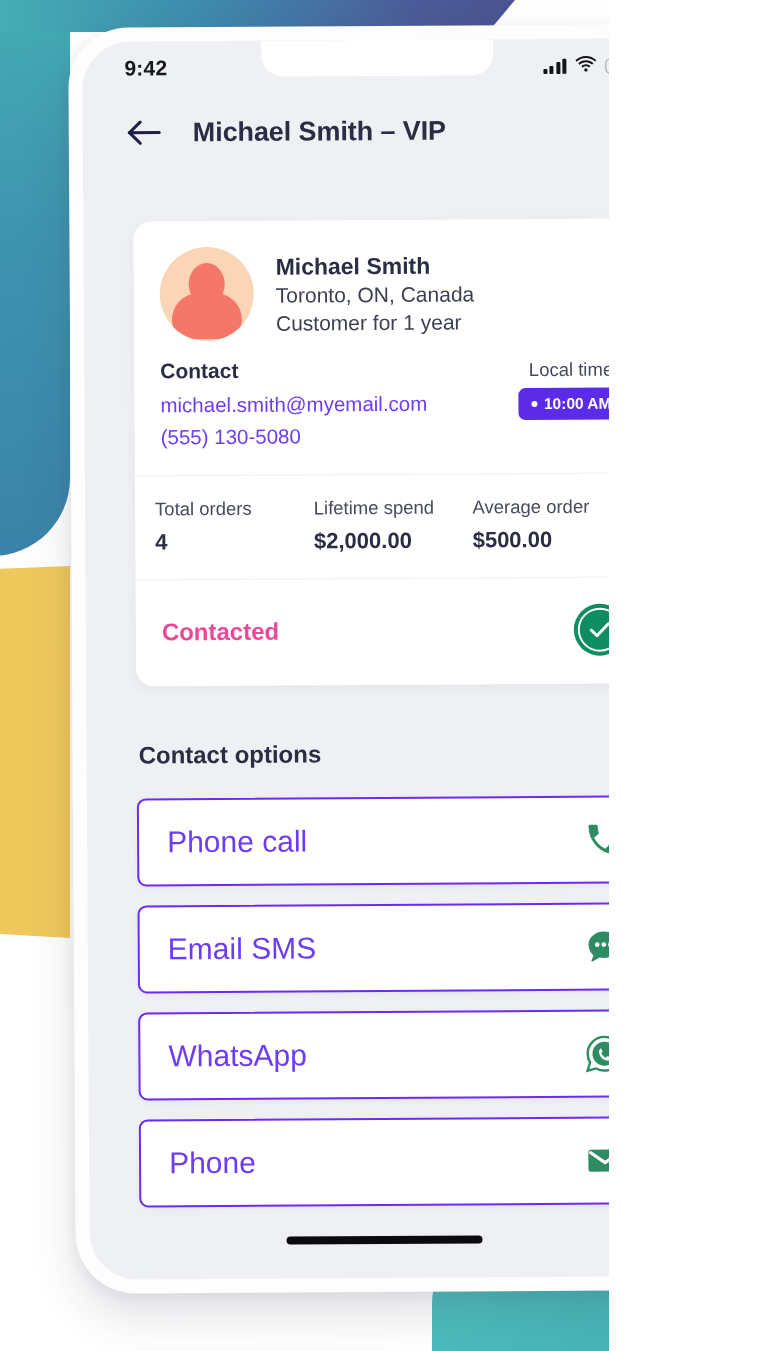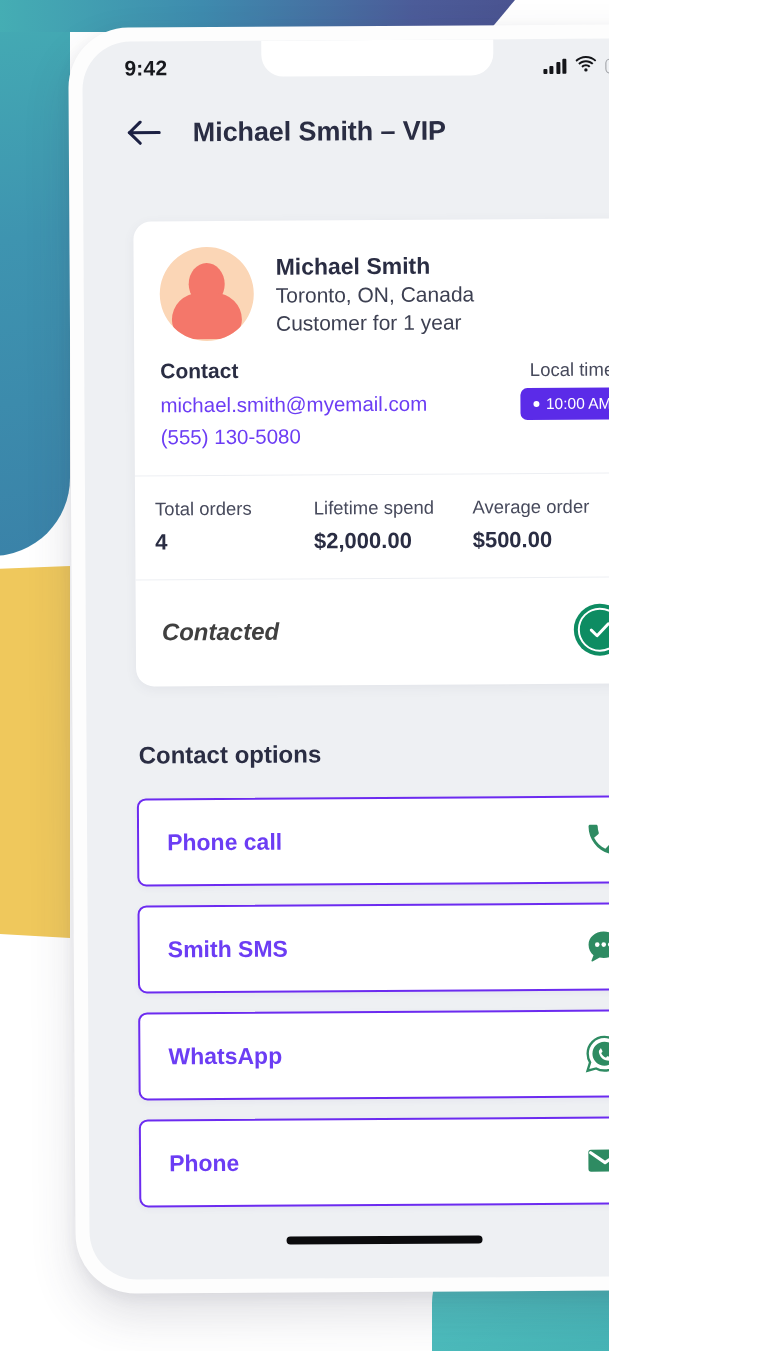--- a/index.html
+++ b/index.html
@@ -231,42 +231,42 @@
     text-decoration: none; cursor: pointer;
   }
 
   .contact-right { text-align: center; padding-top: 2px; flex: 0 0 auto; }
   .localtime-label { font-size: 18.5px; color: #474A5C; margin-bottom: 7px; }
   .time-badge {
     display: inline-flex; align-items: center; gap: 7px;
     background: #5B2BE8; color: #FFFFFF;
     border-radius: 7px;
     padding: 7px 13px;
-    font-size: 15.5px; font-weight: normal;
+    font-size: 15.5px; font-weight: bold;
     cursor: pointer;
   }
   .time-badge .dot { width: 6px; height: 6px; border-radius: 50%; background: #FFFFFF; }
 
   
   .stats-row {
     display: flex;
     border-top: 1.5px solid #EDEFF3;
     border-bottom: 1.5px solid #EDEFF3;
     padding: 22px 20px 24px 20px;
   }
   .stat { flex: 1; text-align: left; }
   .stat-label { font-size: 18.5px; color: #474A5C; margin-bottom: 9px; }
   .stat-value { font-size: 22px; font-weight: bold; color: #2A2D43; }
 
   
   .contacted-row {
     display: flex; align-items: center; justify-content: space-between;
     padding: 26px 26px 28px 26px;
   }
-  .contacted-label { font-size: 24px; font-weight: bold; color: #404040; font-style: italic; }
+  .contacted-label { font-size: 24px; font-weight: bold; color: #ec4899; }
   .check-badge {
     width: 52px; height: 52px;
     border-radius: 50%;
     background: #0E8C62;
     display: flex; align-items: center; justify-content: center;
     cursor: pointer;
     position: relative;
   }
   .check-badge:before {
     content: "";
@@ -292,21 +292,21 @@
   .option-btn {
     height: 88px;
     background: #FFFFFF;
     border: 2.5px solid #6C2BF0;
     border-radius: 9px;
     display: flex; align-items: center; justify-content: space-between;
     padding: 0 26px 0 28px;
     cursor: pointer;
     box-shadow: 0 2px 6px rgba(80, 60, 160, 0.05);
   }
-  .option-label { font-size: 23px; font-weight: bold; color: #6C3DF4; }
+  .option-label { font-size: 30px; font-weight: normal; color: #6C3DF4; }
   .option-icon { width: 44px; height: 44px; display: flex; align-items: center; justify-content: center; }
 
   
   .home-indicator {
     position: absolute;
     left: 50%; bottom: 34px;
     transform: translateX(-50%);
     width: 196px; height: 8px;
     background: #0B0B0D;
     border-radius: 5px;
@@ -425,21 +425,21 @@
         <div class="option-btn">
           <span class="option-label">Phone call</span>
           <span class="option-icon">
             <svg width="40" height="40" viewBox="0 0 24 24">
               <path d="M6.6 10.8c1.5 2.9 3.8 5.2 6.7 6.7l2.2-2.2c0.3-0.3 0.7-0.4 1.1-0.3 1.2 0.4 2.4 0.6 3.7 0.6 0.6 0 1 0.4 1 1V20c0 0.6-0.4 1-1 1-9.4 0-17-7.6-17-17 0-0.6 0.4-1 1-1h3.5c0.6 0 1 0.4 1 1 0 1.3 0.2 2.5 0.6 3.7 0.1 0.4 0 0.8-0.3 1.1L6.6 10.8z" fill="#2E8B62"></path>
             </svg>
           </span>
         </div>
 
         <div class="option-btn">
-          <span class="option-label">Smith SMS</span>
+          <span class="option-label">Email SMS</span>
           <span class="option-icon">
             <svg width="38" height="38" viewBox="0 0 24 24">
               <path d="M12 2.4c5.4 0 9.6 3.7 9.6 8.4S17.4 19.2 12 19.2c-0.9 0-1.8-0.1-2.6-0.3l-4.6 2.4c-0.4 0.2-0.8-0.2-0.6-0.6l1.3-3.3C3.6 15.9 2.4 13.7 2.4 10.8 2.4 6.1 6.6 2.4 12 2.4z" fill="#2E8B62"></path>
               <circle cx="7.9" cy="10.7" r="1.45" fill="#FFFFFF"></circle>
               <circle cx="12" cy="10.7" r="1.45" fill="#FFFFFF"></circle>
               <circle cx="16.1" cy="10.7" r="1.45" fill="#FFFFFF"></circle>
             </svg>
           </span>
         </div>
 

